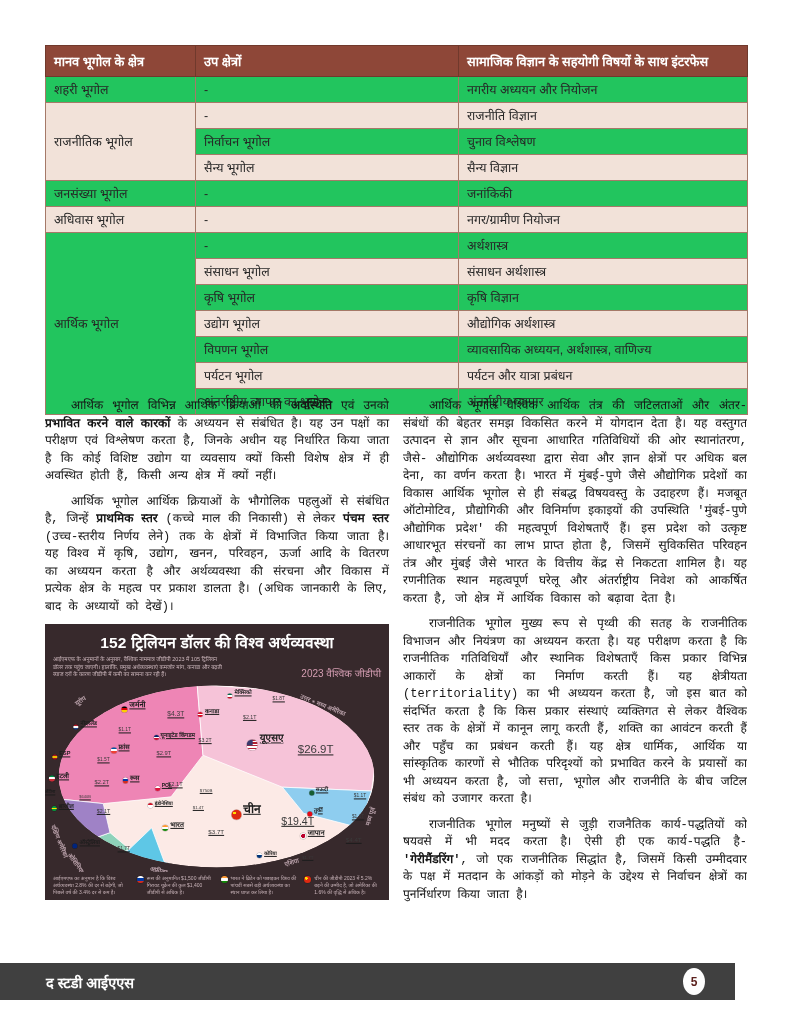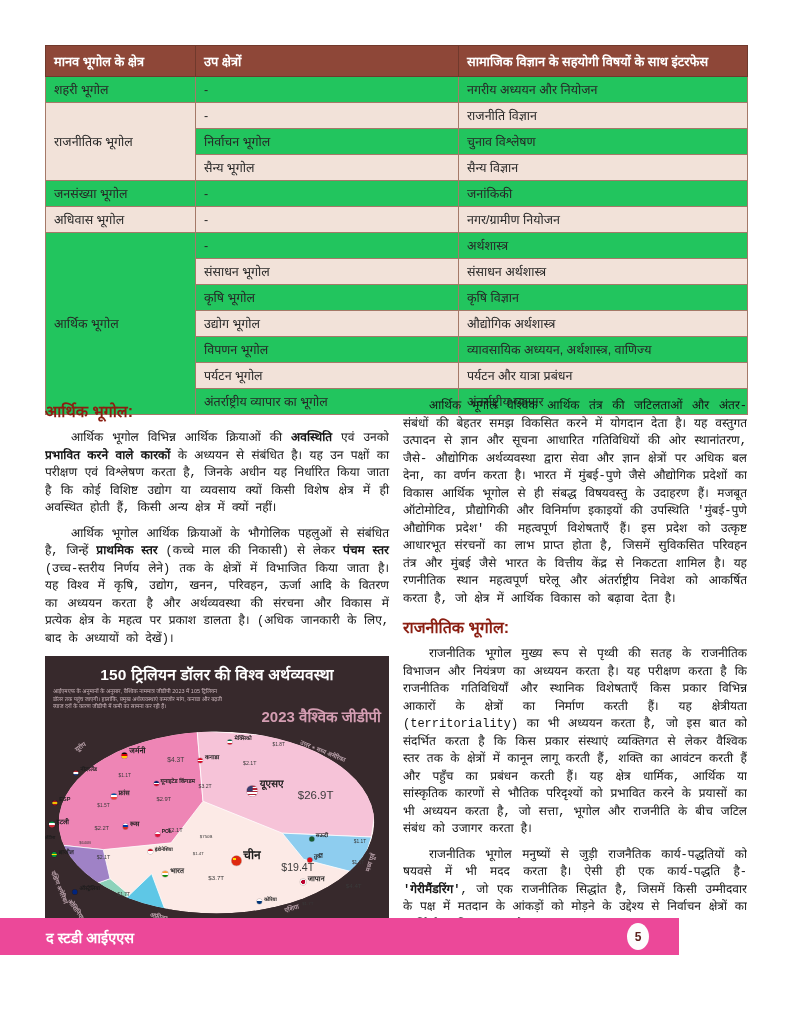--- a/index.html
+++ b/index.html
@@ -24,41 +24,41 @@
   .col p{margin:0 0 8px;text-align:justify;text-indent:26px;font-size:12px;
          line-height:1.46;color:#151515;font-family:Liberation Mono, monospace;}
   .col p b{font-weight:bold;}
 
   
   .chart-box{margin-top:6px;background:#37292c;padding:6px 5px 4px;width:334px;}
   .chart-title{color:#fff;font-weight:bold;font-size:15.5px;text-align:center;
                letter-spacing:.2px;margin:1px 0 3px;}
   .chart-meta{display:flex;justify-content:space-between;align-items:flex-start;margin:0 3px 2px;}
   .chart-note{width:170px;font-size:5.5px;line-height:1.35;color:#cfb9bf;}
-  .chart-sub{font-size:15px;font-weight:bold;color:#d49db2;margin-top:18px;}
+  .chart-sub{font-size:10px;font-weight:normal;color:#d49db2;margin-top:10px;}
   .circle-wrap{position:relative;width:334px;height:190px;}
   .circle-wrap svg{position:absolute;left:0;top:0;}
   .country{position:absolute;transform:translate(-50%,-50%);display:flex;align-items:center;
-           gap:2px;white-space:nowrap;color:#1d1d1d;}
+           gap:2px;white-space:nowrap;color:#1d1d1d;text-decoration:underline;}
   .country .ctxt{display:flex;flex-direction:column;line-height:1.08;text-align:left;}
   .country .cname{font-weight:bold;}
   .country .cval{color:#3a3a3a;margin-left:38px;}
   .flag{display:inline-block;border-radius:50%;box-shadow:0 0 0 .5px rgba(0,0,0,.25);flex:none;}
   .flag-us{background:
       linear-gradient(#3c3b6e,#3c3b6e) top left / 55% 55% no-repeat,
       repeating-linear-gradient(180deg,#b22234 0 1.4px,#fff 1.4px 2.8px)!important;}
   .flag-cn{background:radial-gradient(circle at 32% 32%,#ffde00 0 1.4px,#de2910 1.5px)!important;}
   .flag-jp{background:radial-gradient(circle,#bc002d 0 2px,#f2f2f2 2.2px)!important;}
   .chart-foot{display:flex;gap:7px;margin:3px 3px 1px;}
   .chart-foot .fn{display:flex;gap:3px;align-items:flex-start;flex:1;}
   .chart-foot .fn .flag{width:7px;height:7px;margin-top:1px;}
   .chart-foot .fn .ft{font-size:5px;line-height:1.35;color:#c9b4ba;}
 
   
-  .footer-bar{position:absolute;left:0;top:918px;width:679px;height:37px;background:#ec4899;
+  .footer-bar{position:absolute;left:0;top:963px;width:735px;height:37px;background:#404040;
               display:flex;align-items:center;}
   .footer-brand{margin-left:46px;color:#fff;font-weight:bold;font-size:14.5px;}
   .page-badge{position:absolute;right:30px;top:5px;width:22px;height:27px;border-radius:50%;
               background:#fdfdfd;color:#5b201d;font-weight:bold;font-size:12px;
               display:flex;align-items:center;justify-content:center;}
 </style>
 </head>
 <body>
 
 <div class="page">
@@ -132,28 +132,27 @@
         </tr>
         <tr>
           <td class="shade-dark">अंतर्राष्ट्रीय व्यापार का भूगोल</td>
           <td class="shade-dark">अंतर्राष्ट्रीय व्यापार</td>
         </tr>
       </tbody>
   </table>
 
   <div class="columns">
     <div class="col">
-      <h2 class="sec">आर्थिक भूगोल:</h2>
       <div>
           <p><span>आर्थिक भूगोल विभिन्न आर्थिक क्रियाओं की </span><b>अवस्थिति</b><span> एवं उनको </span><b>प्रभावित करने वाले कारकों</b><span> के अध्ययन से संबंधित है। यह उन पक्षों का परीक्षण एवं विश्लेषण करता है, जिनके अधीन यह निर्धारित किया जाता है कि कोई विशिष्ट उद्योग या व्यवसाय क्यों किसी विशेष क्षेत्र में ही अवस्थित होती हैं, किसी अन्य क्षेत्र में क्यों नहीं।</span></p>
           <p><span>आर्थिक भूगोल आर्थिक क्रियाओं के भौगोलिक पहलुओं से संबंधित है, जिन्हें </span><b>प्राथमिक स्तर</b><span> (कच्चे माल की निकासी) से लेकर </span><b>पंचम स्तर</b><span> (उच्च-स्तरीय निर्णय लेने) तक के क्षेत्रों में विभाजित किया जाता है। यह विश्व में कृषि, उद्योग, खनन, परिवहन, ऊर्जा आदि के वितरण का अध्ययन करता है और अर्थव्यवस्था की संरचना और विकास में प्रत्येक क्षेत्र के महत्व पर प्रकाश डालता है। (अधिक जानकारी के लिए, बाद के अध्यायों को देखें)।</span></p>
         </div>
 
       <div class="chart-box">
-        <div class="chart-title">150 ट्रिलियन डॉलर की विश्व अर्थव्यवस्था</div>
+        <div class="chart-title">152 ट्रिलियन डॉलर की विश्व अर्थव्यवस्था</div>
         <div class="chart-meta">
           <div class="chart-note">आईएमएफ के अनुमानों के अनुसार, वैश्विक नाममात्र जीडीपी 2023 में 105 ट्रिलियन डॉलर तक पहुंच जाएगी। हालांकि, प्रमुख अर्थव्यवस्थाएं कमजोर मांग, कनाडा और बढ़ती ब्याज दरों के कारण जीडीपी में कमी का सामना कर रही हैं।</div>
           <div class="chart-sub">2023 वैश्विक जीडीपी</div>
         </div>
         <div class="circle-wrap">
           <svg id="vsvg" width="334" height="190" viewBox="0 0 345 195">
               <defs>
                 <clipPath id="ec">
                   <ellipse cx="172" cy="97" rx="163" ry="94"></ellipse>
                 </clipPath>
@@ -342,21 +341,20 @@
               <span class="ft">चीन की जीडीपी 2023 में 5.2% बढ़ने की उम्मीद है, जो अमेरिका की 1.6% की वृद्धि से अधिक है।</span>
             </div>
           </div>
       </div>
     </div>
 
     <div class="col">
       <div>
           <p><span>आर्थिक भूगोल वैश्विक आर्थिक तंत्र की जटिलताओं और अंतर-संबंधों की बेहतर समझ विकसित करने में योगदान देता है। यह वस्तुगत उत्पादन से ज्ञान और सूचना आधारित गतिविधियों की ओर स्थानांतरण, जैसे- औद्योगिक अर्थव्यवस्था द्वारा सेवा और ज्ञान क्षेत्रों पर अधिक बल देना, का वर्णन करता है। भारत में मुंबई-पुणे जैसे औद्योगिक प्रदेशों का विकास आर्थिक भूगोल से ही संबद्ध विषयवस्तु के उदाहरण हैं। मजबूत ऑटोमोटिव, प्रौद्योगिकी और विनिर्माण इकाइयों की उपस्थिति 'मुंबई-पुणे औद्योगिक प्रदेश' की महत्वपूर्ण विशेषताएँ हैं। इस प्रदेश को उत्कृष्ट आधारभूत संरचनों का लाभ प्राप्त होता है, जिसमें सुविकसित परिवहन तंत्र और मुंबई जैसे भारत के वित्तीय केंद्र से निकटता शामिल है। यह रणनीतिक स्थान महत्वपूर्ण घरेलू और अंतर्राष्ट्रीय निवेश को आकर्षित करता है, जो क्षेत्र में आर्थिक विकास को बढ़ावा देता है।</span></p>
         </div>
-      <h2 class="sec">राजनीतिक भूगोल:</h2>
       <div>
           <p><span>राजनीतिक भूगोल मुख्य रूप से पृथ्वी की सतह के राजनीतिक विभाजन और नियंत्रण का अध्ययन करता है। यह परीक्षण करता है कि राजनीतिक गतिविधियाँ और स्थानिक विशेषताएँ किस प्रकार विभिन्न आकारों के क्षेत्रों का निर्माण करती हैं। यह क्षेत्रीयता (territoriality) का भी अध्ययन करता है, जो इस बात को संदर्भित करता है कि किस प्रकार संस्थाएं व्यक्तिगत से लेकर वैश्विक स्तर तक के क्षेत्रों में कानून लागू करती हैं, शक्ति का आवंटन करती हैं और पहुँच का प्रबंधन करती हैं। यह क्षेत्र धार्मिक, आर्थिक या सांस्कृतिक कारणों से भौतिक परिदृश्यों को प्रभावित करने के प्रयासों का भी अध्ययन करता है, जो सत्ता, भूगोल और राजनीति के बीच जटिल संबंध को उजागर करता है।</span></p>
           <p><span>राजनीतिक भूगोल मनुष्यों से जुड़ी राजनैतिक कार्य-पद्धतियों को षयवसे में भी मदद करता है। ऐसी ही एक कार्य-पद्धति है- </span><b>'गेरीमैंडरिंग'</b><span>, जो एक राजनीतिक सिद्धांत है, जिसमें किसी उम्मीदवार के पक्ष में मतदान के आंकड़ों को मोड़ने के उद्देश्य से निर्वाचन क्षेत्रों का पुनर्निर्धारण किया जाता है।</span></p>
         </div>
     </div>
   </div>
 
   <div class="footer-bar">
     <span class="footer-brand">द स्टडी आईएएस</span>
     <span class="page-badge">5</span>

